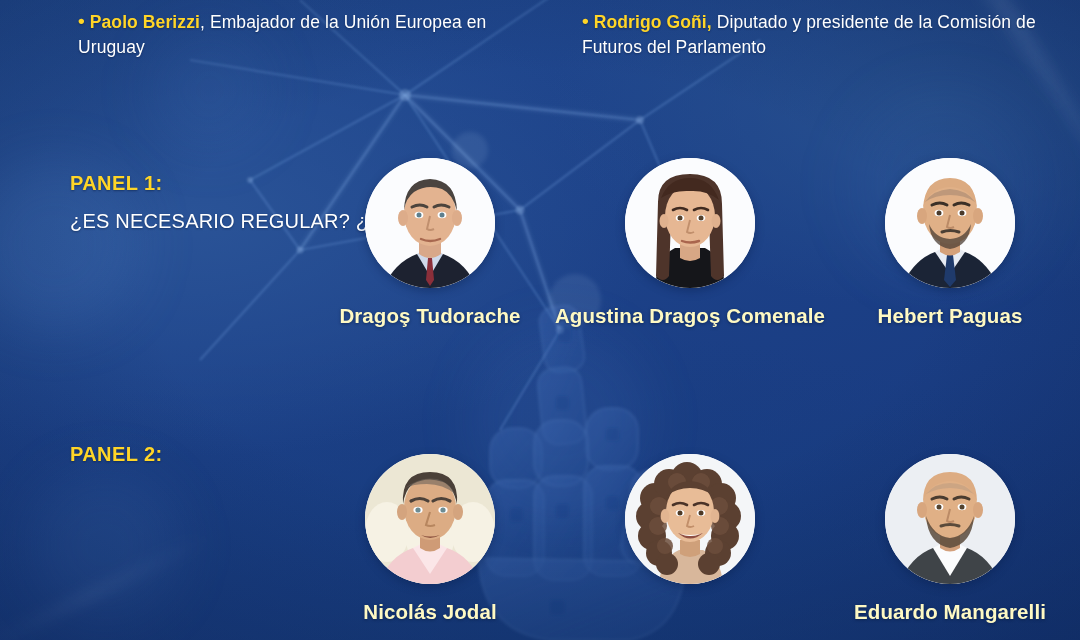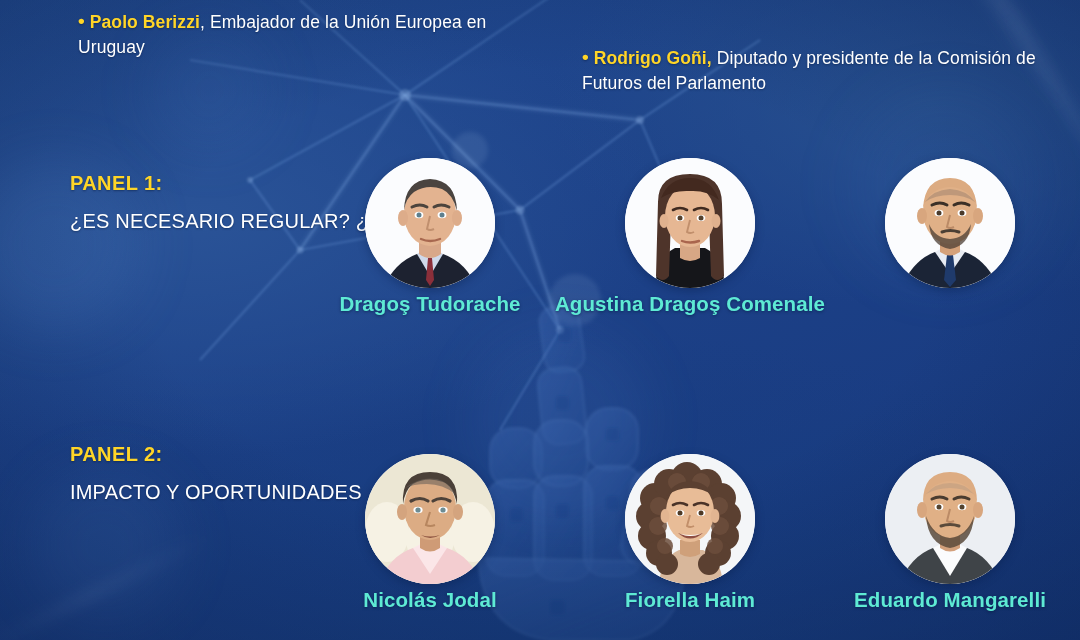--- a/index.html
+++ b/index.html
@@ -51,21 +51,21 @@
   
   #content{ position:absolute; inset:0; z-index:3;border-radius:9px; }
 
   
   .top-bullets{
     position:absolute; left:0; top:0; width:1080px; height:72px;
     display:flex;
   }
   .bullet-col{ width:50%; padding-top:8px; }
   .bullet-col.left { padding-left:78px; padding-right:24px; }
-  .bullet-col.right{ padding-left:548px;margin-top:36px; }
+  .bullet-col.right{ padding-left:548px; }
   .bullet-col.right .btext{ margin-left:-498px; padding-left:0; }
 
   .btext{
     color:#ffffff;
     font-size:17.5px;
     line-height:25px;
     letter-spacing:.1px;
     text-shadow:0 1px 2px rgba(5,22,56,.45);
   }
   .dot{ color:#FFD527; font-size:19px; font-weight:bold; vertical-align:.05em; }
@@ -92,22 +92,22 @@
 
   .avatar{
     width:130px; height:130px; border-radius:50%;
     overflow:hidden; position:relative;
     background:#ffffff;
     box-shadow:0 3px 10px rgba(6,24,62,.35);
   }
   .avatar svg{ display:block; width:130px; height:130px; }
 
   .pname{
-    margin-top:4px;
-    color:#5eead4; font-weight:bold; font-size:20.5px; letter-spacing:.1px;
+    margin-top:16px;
+    color:#fef9c3; font-weight:bold; font-size:20.5px; letter-spacing:.1px;
     white-space:nowrap;
     text-shadow:0 1px 3px rgba(5,22,56,.55);
   }
 </style>
 </head>
 <body>
 
 <div id="bg">
   <div class="bg-base"></div>
 
@@ -229,21 +229,20 @@
     </div>
   </div>
 
   <div id="panel1-label" class="panel-label">
     <div class="panel-kicker">PANEL 1:</div>
     <div class="panel-title">¿ES NECESARIO REGULAR? ¿CÓMO?</div>
   </div>
 
   <div id="panel2-label" class="panel-label">
     <div class="panel-kicker">PANEL 2:</div>
-    <div class="panel-title">IMPACTO Y OPORTUNIDADES</div>
   </div>
 
   <div id="row1" class="people-row">
 
     <div class="person">
       <div class="avatar">
         <svg viewBox="0 0 130 130">
           <rect width="130" height="130" fill="#fbfcfe"></rect>
           <path d="M18 130 Q30 104 52 96 L78 96 Q101 104 112 130 Z" fill="#1d2230"></path>
           <path d="M52 96 L65 118 L78 96 L72 92 L58 92 Z" fill="#cfd9ea"></path>
@@ -307,20 +306,21 @@
           <path d="M69 47 Q76 43 84 47" stroke="#3b3027" stroke-width="3" fill="none" stroke-linecap="round"></path>
           <ellipse cx="54" cy="55" rx="4.4" ry="3.2" fill="#fff"></ellipse>
           <ellipse cx="77" cy="55" rx="4.4" ry="3.2" fill="#fff"></ellipse>
           <circle cx="54" cy="55" r="2.5" fill="#4a3a2b"></circle>
           <circle cx="77" cy="55" r="2.5" fill="#4a3a2b"></circle>
           <path d="M65 57 L62 69 Q65 71 69 69" stroke="#bb8a66" stroke-width="2" fill="none"></path>
           <path d="M44 66 Q46 88 65 91 Q84 88 86 66 Q80 80 65 81 Q50 80 44 66 Z" fill="#4c3f34" opacity=".75"></path>
           <path d="M57 74 Q65 71 74 74" stroke="#4c3f34" stroke-width="3" fill="none" stroke-linecap="round"></path>
         </svg>
       </div>
+      <div class="pname">Hebert Paguas</div>
     </div>
   </div>
 
   <div id="row2" class="people-row">
 
     <div class="person">
       <div class="avatar">
         <svg viewBox="0 0 130 130">
           <rect width="130" height="130" fill="#ece7d4"></rect>
           <ellipse cx="22" cy="78" rx="22" ry="30" fill="#f6f2e4"></ellipse>
@@ -386,21 +386,20 @@
           <path d="M69 51 Q76 47 83 51" stroke="#4a3328" stroke-width="2.6" fill="none" stroke-linecap="round"></path>
           <ellipse cx="55" cy="59" rx="4.3" ry="3.1" fill="#fff"></ellipse>
           <ellipse cx="76" cy="59" rx="4.3" ry="3.1" fill="#fff"></ellipse>
           <circle cx="55" cy="59" r="2.5" fill="#4d3925"></circle>
           <circle cx="76" cy="59" r="2.5" fill="#4d3925"></circle>
           <path d="M65 61 L62 72 Q65 74 69 72" stroke="#c28f6a" stroke-width="1.9" fill="none"></path>
           <path d="M53 79 Q65 90 78 79 Q65 85 53 79 Z" fill="#8f4f43"></path>
           <path d="M55 80 Q65 84 76 80 Q65 82 55 80 Z" fill="#fff"></path>
         </svg>
       </div>
-      <div class="pname">Fiorella Haim</div>
     </div>
 
     <div class="person">
       <div class="avatar">
         <svg viewBox="0 0 130 130">
           <rect width="130" height="130" fill="#eceff3"></rect>
           <path d="M14 130 Q26 102 48 94 L82 94 Q104 102 116 130 Z" fill="#3f4448"></path>
           <path d="M48 94 L65 122 L82 94 L74 90 L56 90 Z" fill="#fbfcfd"></path>
           <path d="M55 70 L55 94 Q65 101 75 94 L75 70 Z" fill="#d3a07b"></path>
           <ellipse cx="65" cy="52" rx="27" ry="32" fill="#e0b086"></ellipse>

